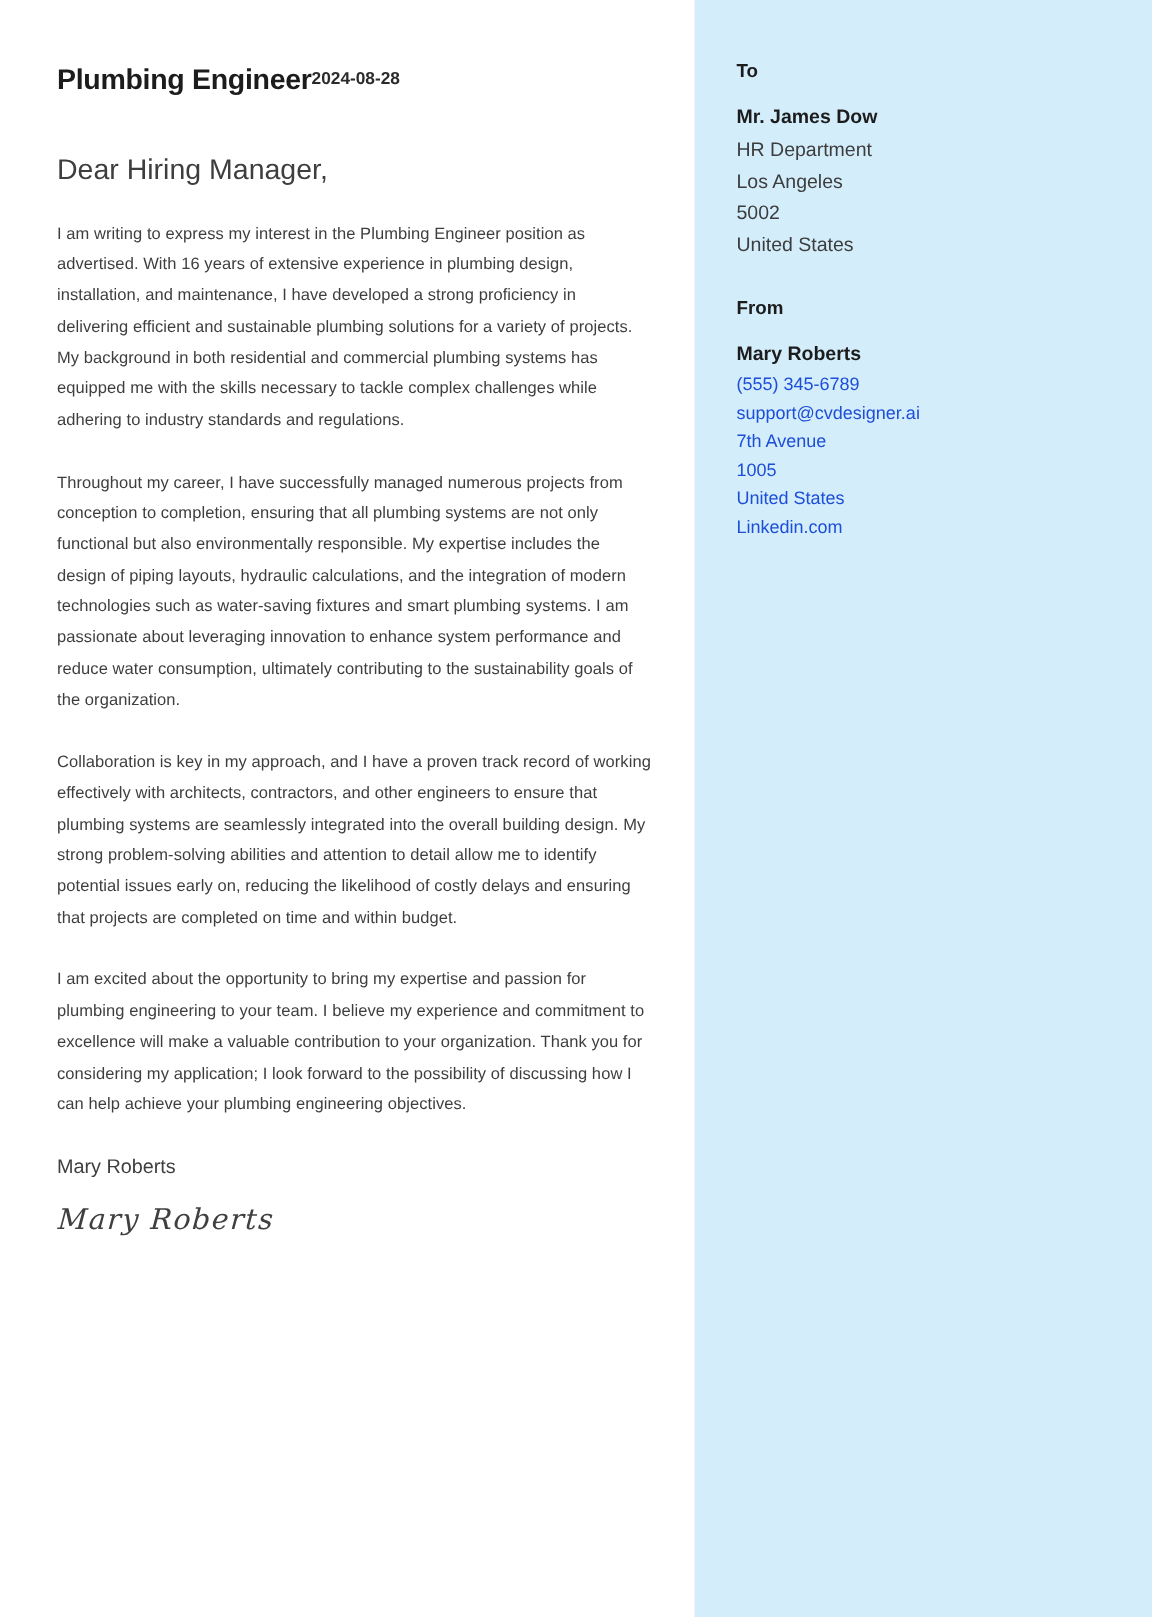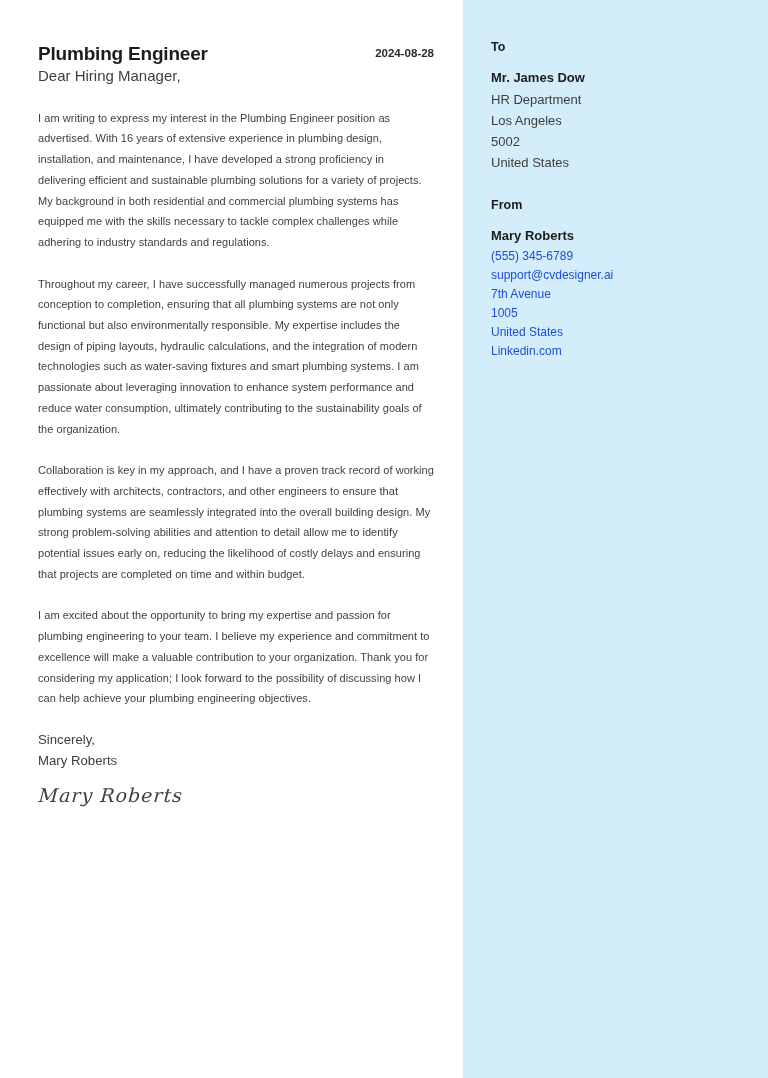--- a/index.html
+++ b/index.html
@@ -15,39 +15,40 @@
     display: flex;
     background: #ffffff;
   }
   
   .content {
     width: 511px;
     padding: 42px 29px 0 38px;
   }
   .header-row {
     display: flex;
-    justify-content: space-between;
+    justify-content: flex-start;
     align-items: flex-start;
   }
   .title {
     font-size: 19px;
     font-weight: 700;
     color: #1c1c1c;
     letter-spacing: -0.2px;
     line-height: 24px;
   }
   .date {
     font-size: 11.5px;
     font-weight: 700;
     color: #2b2b2b;
     margin-top: 5px;
     white-space: nowrap;
   }
   .salutation {
-    font-size: 15px;
+    margin-top: 38px;
+    font-size: 19px;
     color: #3e3e3e;
     line-height: 20.7px;
   }
   .body-paragraph {
     margin-top: 21px;
     font-size: 11px;
     color: #3e3e3e;
     line-height: 20.7px;
     letter-spacing: 0.05px;
   }
@@ -114,21 +115,20 @@
     </div>
 
     <div class="salutation">Dear Hiring Manager,</div>
 
     <div class="body-paragraph">I am writing to express my interest in the Plumbing Engineer position as advertised. With 16 years of extensive experience in plumbing design, installation, and maintenance, I have developed a strong proficiency in delivering efficient and sustainable plumbing solutions for a variety of projects. My background in both residential and commercial plumbing systems has equipped me with the skills necessary to tackle complex challenges while adhering to industry standards and regulations.</div>
     <div class="body-paragraph">Throughout my career, I have successfully managed numerous projects from conception to completion, ensuring that all plumbing systems are not only functional but also environmentally responsible. My expertise includes the design of piping layouts, hydraulic calculations, and the integration of modern technologies such as water-saving fixtures and smart plumbing systems. I am passionate about leveraging innovation to enhance system performance and reduce water consumption, ultimately contributing to the sustainability goals of the organization.</div>
     <div class="body-paragraph">Collaboration is key in my approach, and I have a proven track record of working effectively with architects, contractors, and other engineers to ensure that plumbing systems are seamlessly integrated into the overall building design. My strong problem-solving abilities and attention to detail allow me to identify potential issues early on, reducing the likelihood of costly delays and ensuring that projects are completed on time and within budget.</div>
     <div class="body-paragraph">I am excited about the opportunity to bring my expertise and passion for plumbing engineering to your team. I believe my experience and commitment to excellence will make a valuable contribution to your organization. Thank you for considering my application; I look forward to the possibility of discussing how I can help achieve your plumbing engineering objectives.</div>
 
     <div class="closing-block">
-      <div>Sincerely,</div>
       <div>Mary Roberts</div>
     </div>
 
     <div class="signature">Mary Roberts</div>
 
   </div>
 
   <div class="sidebar" style="background: rgb(211, 237, 251);">
 
     <div class="sb-label">To</div>

